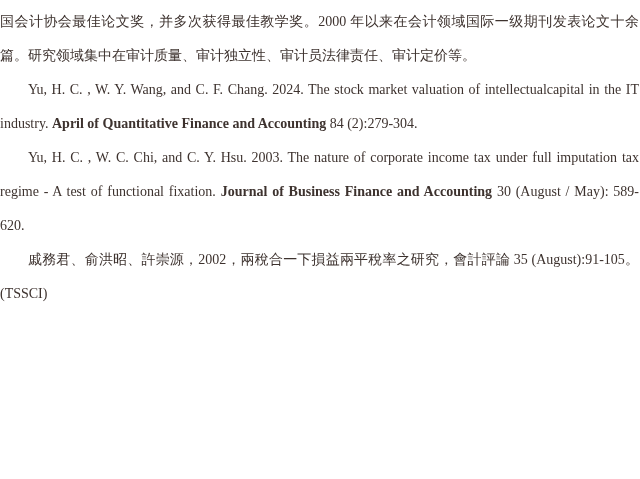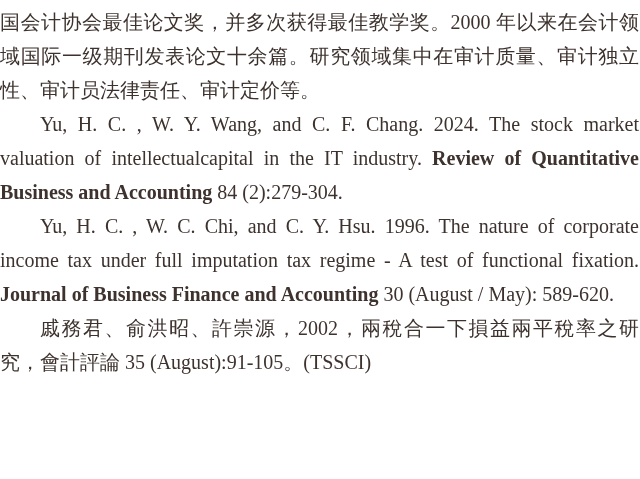--- a/index.html
+++ b/index.html
@@ -12,21 +12,21 @@
     height: 479px;
     overflow: hidden;
   }
   .page {
     box-sizing: border-box;
     width: 640px;
     height: 408px;
     padding: 5px 1px 0 0;
     color: #3d322e;
     font-family: "Liberation Serif", "DejaVu Serif", serif;
-    font-size: 20px;
+    font-size: 14px;
     line-height: 34px;
     text-align: justify;
   }
   .para {
     margin: 0;
   }
   .indent {
     text-indent: 2em;
   }
   .b {
@@ -34,20 +34,20 @@
   }
 </style>
 </head>
 <body>
 
 <div class="page">
 
   <p class="para"><span>国会计协会最佳论文奖，并多次获得最佳教学奖。2000 年以来在会计领域国际一级期刊发表论文十余篇。研究领域集中在审计质量、审计独立性、审计员法律责任、审计定价等。</span></p>
 
 
-  <p class="para indent"><span>Yu, H. C. , W. Y. Wang, and C. F. Chang. 2024. The stock market valuation of intellectualcapital in the IT industry. </span><span class="b">Review of Quantitative Business and Accounting</span><span> 84 (2):279-304.</span></p>
+  <p class="para indent"><span>Yu, H. C. , W. Y. Wang, and C. F. Chang. 2024. The stock market valuation of intellectualcapital in the IT industry. </span><span class="b">April of Quantitative Finance and Accounting</span><span> 84 (2):279-304.</span></p>
 
 
-  <p class="para indent"><span>Yu, H. C. , W. C. Chi, and C. Y. Hsu. 1996. The nature of corporate income tax under full imputation tax regime - A test of functional fixation. </span><span class="b">Journal of Business Finance and Accounting</span><span> 30 (August / May): 589-620.</span></p>
+  <p class="para indent"><span>Yu, H. C. , W. C. Chi, and C. Y. Hsu. 2003. The nature of corporate income tax under full imputation tax regime - A test of functional fixation. </span><span class="b">Journal of Business Finance and Accounting</span><span> 30 (August / May): 589-620.</span></p>
 
   <p class="para indent"><span>戚務君、俞洪昭、許崇源，2002，兩稅合一下損益兩平稅率之研究，會計評論 35 (August):91-105。(TSSCI)</span></p>
 
 </div>
 
 </body></html>

